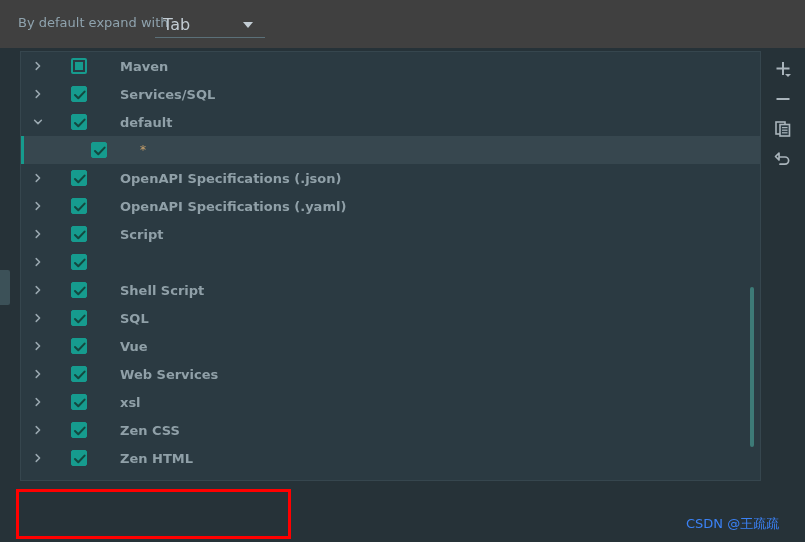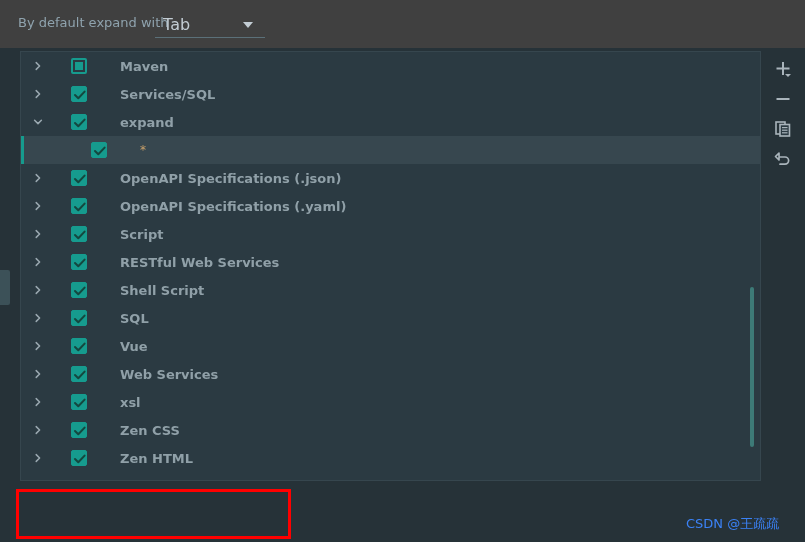--- a/index.html
+++ b/index.html
@@ -257,21 +257,21 @@
         <div class="twisty">
           <svg width="10" height="10" viewBox="0 0 10 10">
             <path d="M1.6 3.2 L5 6.6 L8.4 3.2" fill="none" stroke="#9aa8b0" stroke-width="1.5" stroke-linecap="round" stroke-linejoin="round"></path>
           </svg>
         </div>
         <div class="cb checked">
           <svg width="14" height="12" viewBox="0 0 14 12">
             <path d="M2 6 L5.3 9.3 L11.6 2.6" fill="none" stroke="#14473f" stroke-width="2" stroke-linecap="round" stroke-linejoin="round"></path>
           </svg>
         </div>
-        <div class="tree-label">expand</div>
+        <div class="tree-label">default</div>
       </div>
       <div class="tree-row selected">
         <div class="indent-child"></div>
         <div class="cb checked">
           <svg width="14" height="12" viewBox="0 0 14 12">
             <path d="M2 6 L5.3 9.3 L11.6 2.6" fill="none" stroke="#14473f" stroke-width="2" stroke-linecap="round" stroke-linejoin="round"></path>
           </svg>
         </div>
         <div class="tree-label leaf">*</div>
       </div>
@@ -318,21 +318,20 @@
         <div class="twisty">
           <svg width="10" height="10" viewBox="0 0 10 10">
             <path d="M3.2 1.6 L6.6 5 L3.2 8.4" fill="none" stroke="#9aa8b0" stroke-width="1.5" stroke-linecap="round" stroke-linejoin="round"></path>
           </svg>
         </div>
         <div class="cb checked">
           <svg width="14" height="12" viewBox="0 0 14 12">
             <path d="M2 6 L5.3 9.3 L11.6 2.6" fill="none" stroke="#14473f" stroke-width="2" stroke-linecap="round" stroke-linejoin="round"></path>
           </svg>
         </div>
-        <div class="tree-label">RESTful Web Services</div>
       </div>
       <div class="tree-row">
         <div class="twisty">
           <svg width="10" height="10" viewBox="0 0 10 10">
             <path d="M3.2 1.6 L6.6 5 L3.2 8.4" fill="none" stroke="#9aa8b0" stroke-width="1.5" stroke-linecap="round" stroke-linejoin="round"></path>
           </svg>
         </div>
         <div class="cb checked">
           <svg width="14" height="12" viewBox="0 0 14 12">
             <path d="M2 6 L5.3 9.3 L11.6 2.6" fill="none" stroke="#14473f" stroke-width="2" stroke-linecap="round" stroke-linejoin="round"></path>

